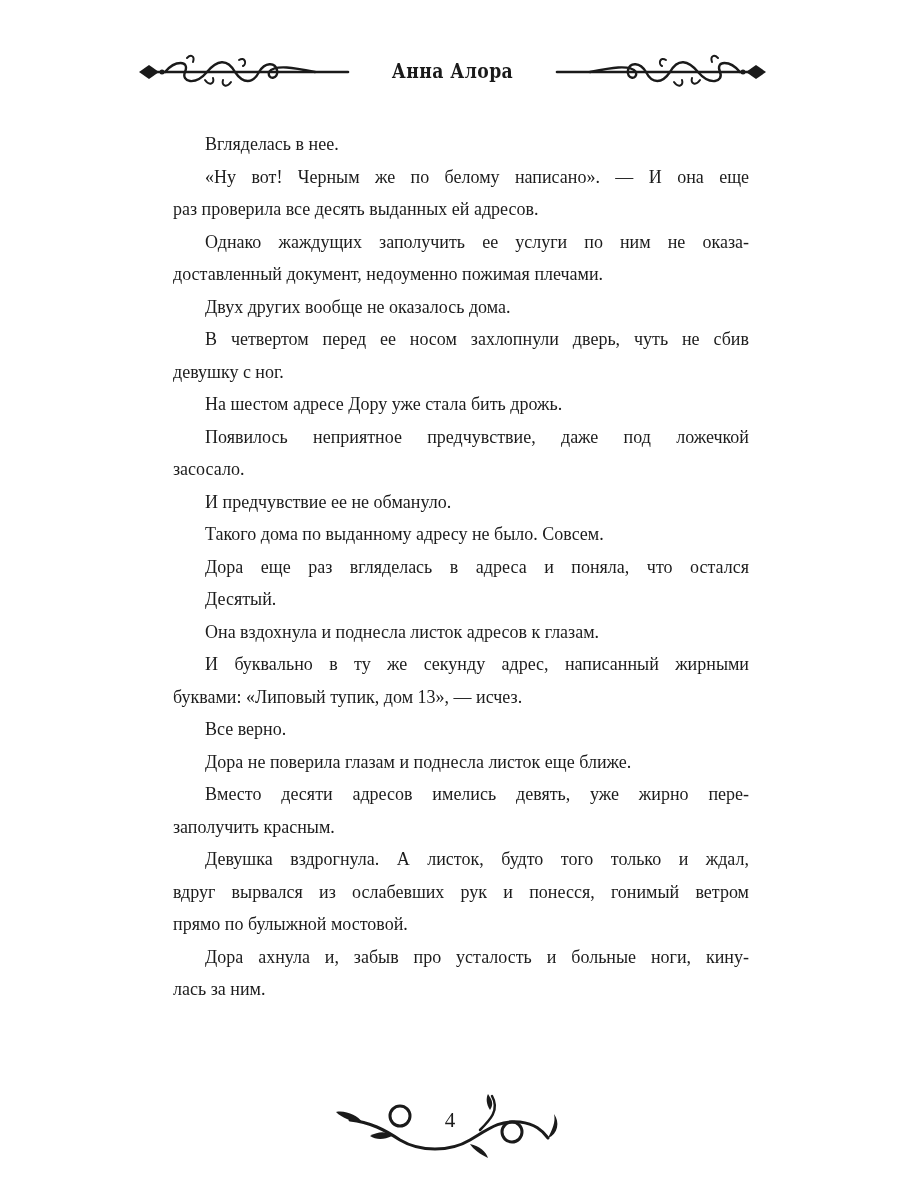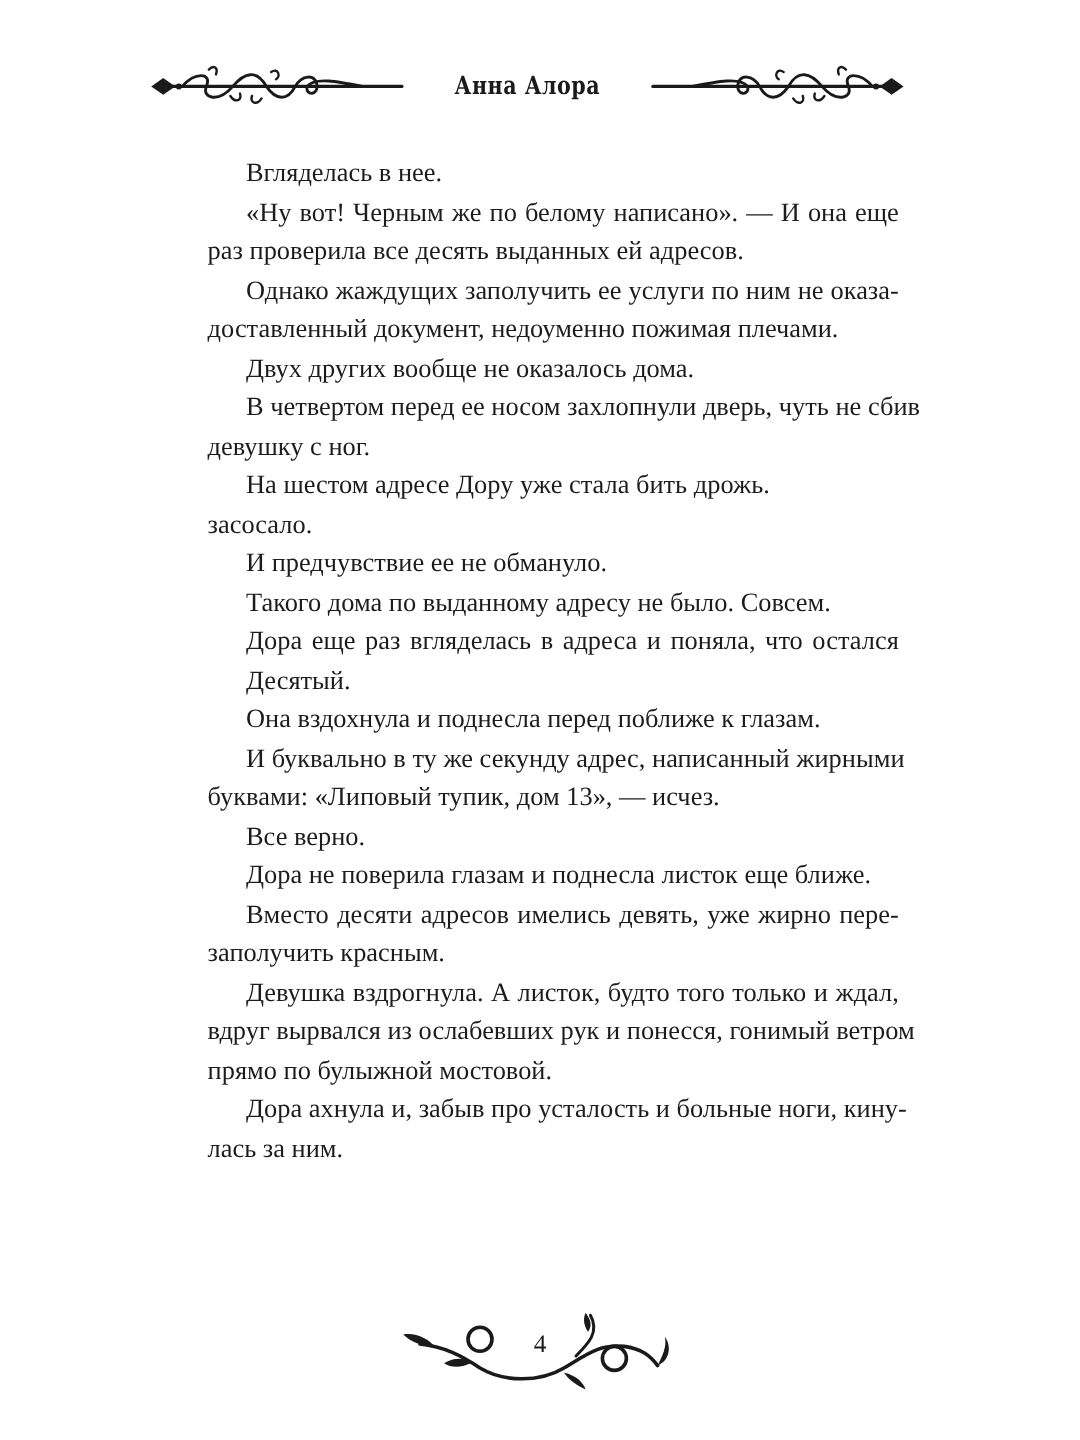--- a/index.html
+++ b/index.html
@@ -16,21 +16,21 @@
     }
     .page {
       position: absolute;
       left: 0; top: 0;
       width: 900px; height: 1200px;
       background: #ffffff;
     }
     
     .running-header {
       position: absolute;
-      left: 122px;
+      left: 135px;
       top: 50px;
       width: 635px;
       height: 50px;
     }
     .ornament {
       position: absolute;
       top: 0;
       width: 220px;
       height: 50px;
     }
@@ -49,21 +49,21 @@
       transform: scaleX(0.82);
       transform-origin: center;
     }
     
     .text-block {
       position: absolute;
       left: 141px;
       top: 128px;
       width: 608px;
       font-family: "Liberation Serif", "DejaVu Serif", serif;
-      font-size: 22px;
+      font-size: 18px;
       line-height: 32.5px;
       color: #1c1c1c;
       text-align: justify;
       hyphens: manual;
     }
     .para {
       margin: 0;
       text-indent: 32px;
       text-align: justify;
       text-align-last: left;
@@ -161,41 +161,42 @@
     <div class="para">
         <span class="line indent">В четвертом перед ее носом захлопнули дверь, чуть не сбив</span>
         <span class="line last">девушку с ног.</span>
       </div>
 
     <div class="para">
         <span class="line indent last">На шестом адресе Дору уже стала бить дрожь.</span>
       </div>
 
     <div class="para">
+        <span class="line indent">Появилось неприятное предчувствие, даже под ложечкой</span>
         <span class="line last">засосало.</span>
       </div>
 
     <div class="para">
         <span class="line indent last">И предчувствие ее не обмануло.</span>
       </div>
 
     <div class="para">
         <span class="line indent last">Такого дома по выданному адресу не было. Совсем.</span>
       </div>
 
     <div class="para">
         <span class="line indent">Дора еще раз вгляделась в адреса и поняла, что остался</span>
       </div>
 
     <div class="para">
         <span class="line indent last">Десятый.</span>
       </div>
 
     <div class="para">
-        <span class="line indent last">Она вздохнула и поднесла перед поближе к глазам.</span>
+        <span class="line indent last">Она вздохнула и поднесла листок адресов к глазам.</span>
       </div>
 
     <div class="para">
         <span class="line indent">И буквально в ту же секунду адрес, написанный жирными</span>
         <span class="line last">буквами: «Липовый тупик, дом 13», — исчез.</span>
       </div>
 
     <div class="para">
         <span class="line indent last">Все верно.</span>
       </div>

